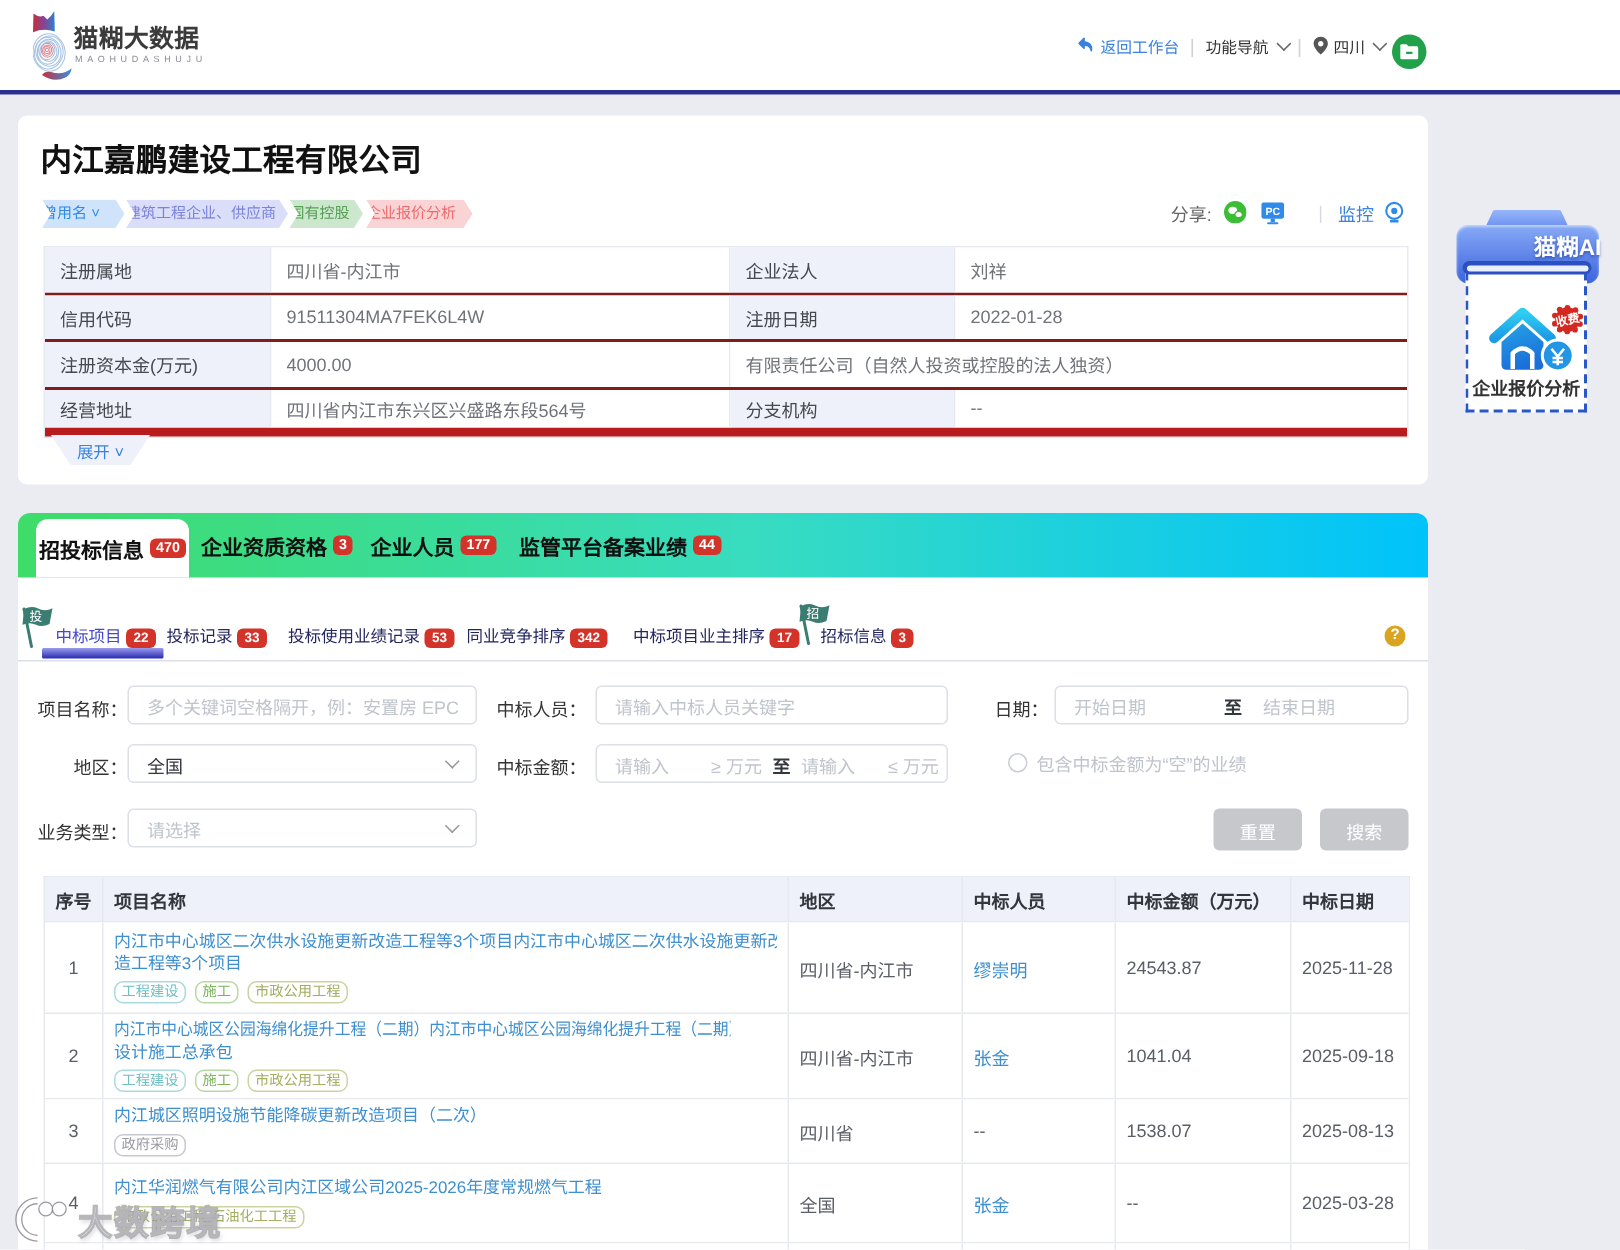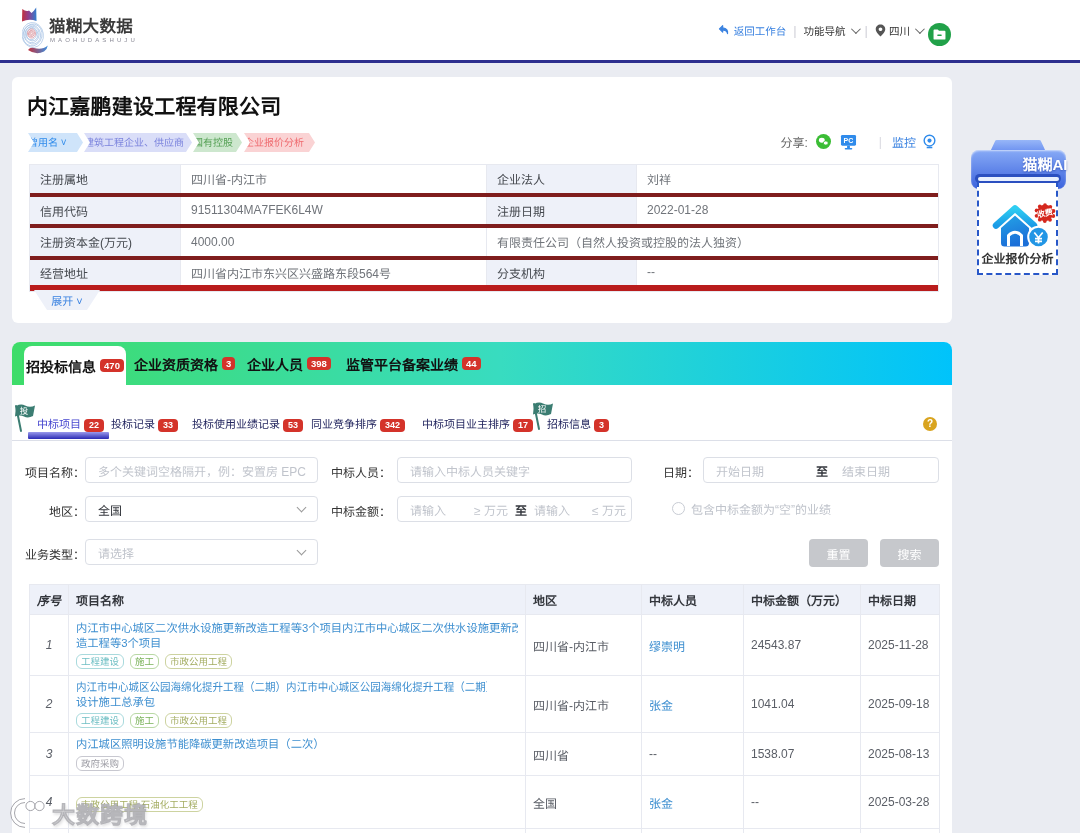--- a/index.html
+++ b/index.html
@@ -26,21 +26,21 @@
 .tag1 { left:16px; width:55px; background:#cfe4fa; color:#2f8beb; }
 .tag2 { left:72px; width:108px; background:#dadef8; color:#7b83dd; }
 .tag3 { left:181px; width:49px; background:#cde7ce; color:#56a156; }
 .tag4 { left:232px; width:71px; background:#fad3d4; color:#ef6a6e; }
 .share { position:absolute; right:15px; top:56px; display:flex; align-items:center; font-size:12px; color:#666;margin-left:48px; }
 .share .lbl { margin-right:8px; }
 .share .mon { color:#3a82e0; font-size:12px; margin-right:6px; }
 .share .sep { color:#d8d8e0; margin:0 10px; }
 
 .itable { position:absolute; left:17px; top:87px; width:910px; border:1px solid #e7e9f0; border-width:1px 1px 1px 1px; }
-.irow { display:flex; height:31.5px; border-bottom:4px solid #7f1d1d; }
+.irow { display:flex; height:31.5px; border-bottom:2px solid #7f1d1d; }
 .irow:last-child { border-bottom:6px solid #b91c1c; }
 .icell { font-size:12px; display:flex; align-items:center; padding-left:10px; overflow:hidden; white-space:nowrap; }
 .ilab { background:#eef1f9; color:#45494f; border-right:1px solid #e7e9f0; }
 .ival { background:#fff; color:#70747a; border-right:1px solid #e7e9f0; }
 .w1 { width:151px; } .w2 { width:306px; } .w3 { width:150px; } .w4 { width:301px; border-right:none; }
 .expand { position:absolute; left:22px; top:213px; width:66px; height:20px; background:#eef1f9; color:#3a82e0; font-size:11px; display:flex; align-items:center; justify-content:center; clip-path:polygon(0 0, 100% 0, calc(100% - 13px) 100%, 13px 100%); }
 
 
 .c2 { position:absolute; left:12px; top:342px; width:940px; height:491px; background:#fff; border-radius:8px 8px 0 0; }
 .gbar { position:absolute; left:0; top:0; width:940px; height:43px; background:linear-gradient(90deg,#3edc69 0%,#38dcc0 52%,#00c3fb 100%); border-radius:8px 8px 0 0; }
@@ -66,21 +66,21 @@
 .rcell { font-size:12px; color:#5a5e66; padding:0 7px; display:flex; flex-direction:column; justify-content:center; border-right:1px solid #e7e9f0; overflow:hidden; }
 .rcell:last-child { border-right:none; }
 .rc1 { width:39px; align-items:center; padding:0 2px; }
 .rc2 { width:457px; }
 .rc3 { width:116px; }
 .rc4 { width:102px; }
 .rc5 { width:117px; }
 .rc6 { width:78px; }
 .head .rcell { font-weight:bold; color:#33363c; flex-direction:row; align-items:center; justify-content:flex-start; }
 .head .rc1 { justify-content:center; }
-.rrow .rc1 { justify-content:center;font-style:italic; }
+.rrow .rc1 { justify-content:center; }
 .rlink { color:#3e8fd0; font-size:11.3px; line-height:14.5px; }
 .rlink div { white-space:nowrap; overflow:hidden; }
 .rtags { margin-top:4px; display:flex; gap:6px; }
 .ttag { font-size:9.5px; line-height:13px; padding:0 4px; border-radius:6px; border:1px solid; white-space:nowrap; }
 .tteal { color:#6fbfc4; border-color:#a9dadd; background:#fff; }
 .tgreen { color:#7cb35c; border-color:#b8d8a4; background:#fff; }
 .tolive { color:#a4ad62; border-color:#cdd3a0; background:#fff; }
 .tgray { color:#9a9aa2; border-color:#c8c8d0; background:#fff; }
 .bluename { color:#3e8fd0; }
 
@@ -209,21 +209,21 @@
         <div class="icell ival w4">--</div>
       </div>
     </div>
     <div class="expand">展开 ˅</div>
   </div>
 
   <div class="c2">
     <div class="gbar">
       <div class="gtab act">招投标信息<span class="rbadge">470</span></div>
       <div class="gtab" style="left:122px;">企业资质资格<span class="rbadge">3</span></div>
-      <div class="gtab" style="left:235px;">企业人员<span class="rbadge">398</span></div>
+      <div class="gtab" style="left:235px;">企业人员<span class="rbadge">177</span></div>
       <div class="gtab" style="left:334px;">监管平台备案业绩<span class="rbadge">44</span></div>
     </div>
     <div class="subtabs">
       <svg style="position:absolute;left:1px;top:5px;" width="26" height="30" viewBox="0 0 26 30">
         <path d="M3,3 Q8,0.5 12,2.5 Q17,5 22,2.5 L20,13 Q15,15.5 11,13.5 Q7,11.5 2,13.5 Z" fill="#3b7d72"></path>
         <path d="M3,3 L8,28" stroke="#3b7d72" stroke-width="2" stroke-linecap="round"></path>
         <text x="11" y="11" font-size="8.5" fill="#fff" text-anchor="middle" font-family="Liberation Sans">投</text>
       </svg>
       <div class="stab act" style="left:25px;">中标项目<span class="rbadge">22</span></div>
       <div class="stab" style="left:99px;">投标记录<span class="rbadge">33</span></div>
@@ -329,20 +329,21 @@
             </div>
         </div>
         <div class="rcell rc3">四川省</div>
         <div class="rcell rc4">--</div>
         <div class="rcell rc5">1538.07</div>
         <div class="rcell rc6">2025-08-13</div>
       </div>
       <div class="rrow" style="height:53px;">
         <div class="rcell rc1">4</div>
         <div class="rcell rc2">
+          <div class="rlink">内江华润燃气有限公司内江区域公司2025-2026年度常规燃气工程</div>
           <div class="rtags">
               <span class="ttag tolive">市政公用工程,石油化工工程</span>
             </div>
         </div>
         <div class="rcell rc3">全国</div>
         <div class="rcell rc4 bluename">张金</div>
         <div class="rcell rc5">--</div>
         <div class="rcell rc6">2025-03-28</div>
       </div>
       <div class="rrow" style="height:10px;">

